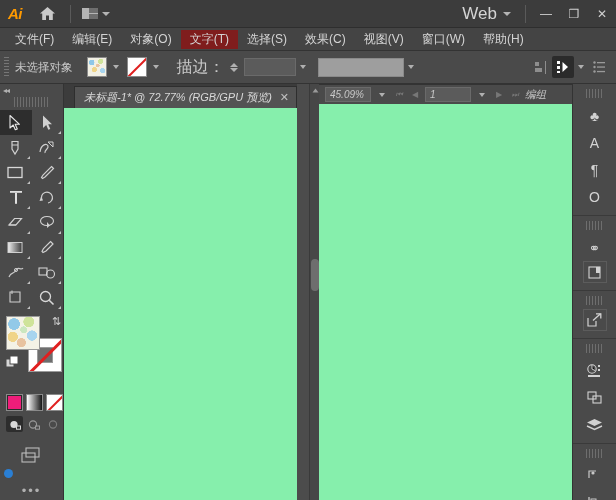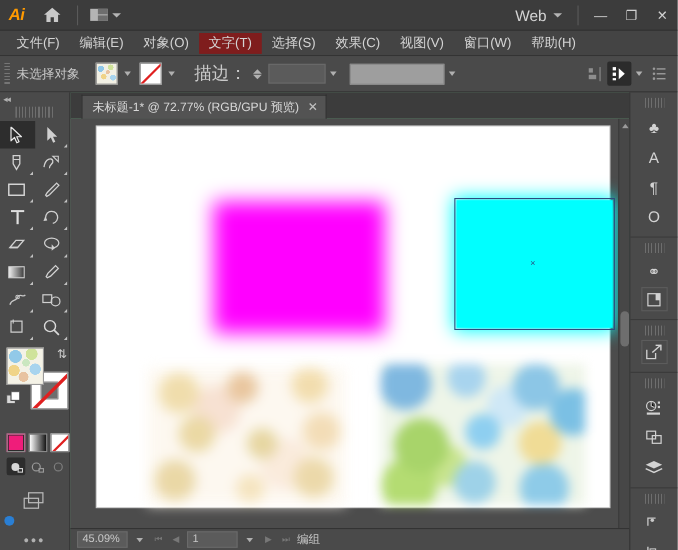--- a/index.html
+++ b/index.html
@@ -44,21 +44,21 @@
   .layout-icon::after {
     content:''; position:absolute; left:7px; top:0; width:9px; height:5px;
     background:#6e6e6e;
   }
   .layout-icon::before {
     content:''; position:absolute; left:7px; top:6px; width:9px; height:5px;
     background:#6e6e6e;
   }
   .caret { width:0;height:0;border-left:4px solid transparent;border-right:4px solid transparent;border-top:4px solid #b4b4b4; }
   .spacer { flex: 1; }
-  .web-btn { display:flex; align-items:center; gap:6px; padding:0 8px; height:22px; font-size:14px; color:#d4d4d4; }
+  .web-btn { display:flex; align-items:center; gap:6px; padding:0 8px; height:22px; font-size:17px; color:#d4d4d4; }
   .search-box {
     display:flex; align-items:center; gap:5px;
     background:#5e5e5e; border:1px solid #6d6d6d; border-radius:2px;
     height:19px; width:152px; padding:0 6px; margin-right:4px;
   }
   .search-ph { font-size:10px; color:#a8a8a8; white-space:nowrap; overflow:hidden; }
   .wbtns { display:flex; }
   .wbtn { width:28px; height:28px; display:flex; align-items:center; justify-content:center; color:#d0d0d0; font-size:12px; }
 
   
@@ -171,21 +171,21 @@
   .cr-none::after { content:''; position:absolute; left:-4px;top:7px;width:26px;height:2px;background:#e02020;transform:rotate(-45deg);}
 
   .moderow { display:flex; gap:2px; padding:5px 0 0 6px; }
   .md-btn { width:17px;height:16px; display:flex;align-items:center;justify-content:center; border-radius:2px;}
   .md-btn.on { background:#2d2d2d; }
 
   .screenmode { display:flex; justify-content:center; padding-top:14px; }
   .dots { text-align:center; padding-top:18px; color:#b0b0b0; letter-spacing:2px; font-size:13px;}
 
   
-  .docarea { flex:1; display:flex; flex-direction:column; background:#86efac; min-width:0; }
+  .docarea { flex:1; display:flex; background:#86efac; min-width:0;font-style:italic; }
   .tabstrip { height:24px; background:#3c3c3c; display:flex; align-items:flex-end; padding-left:10px; }
   .doctab {
     height:22px; background:#535353; border:1px solid #2e2e2e; border-bottom:none;
     display:flex; align-items:center; gap:8px; padding:0 7px 0 9px;
     font-size:11px; color:#d8d8d8; white-space:nowrap;
   }
   .tabclose { font-size:11px; color:#c0c0c0; }
 
   .canvaswrap { flex:1; position:relative; background:#4c4c4c; overflow:hidden; }
   .canvas-scroll-v {

